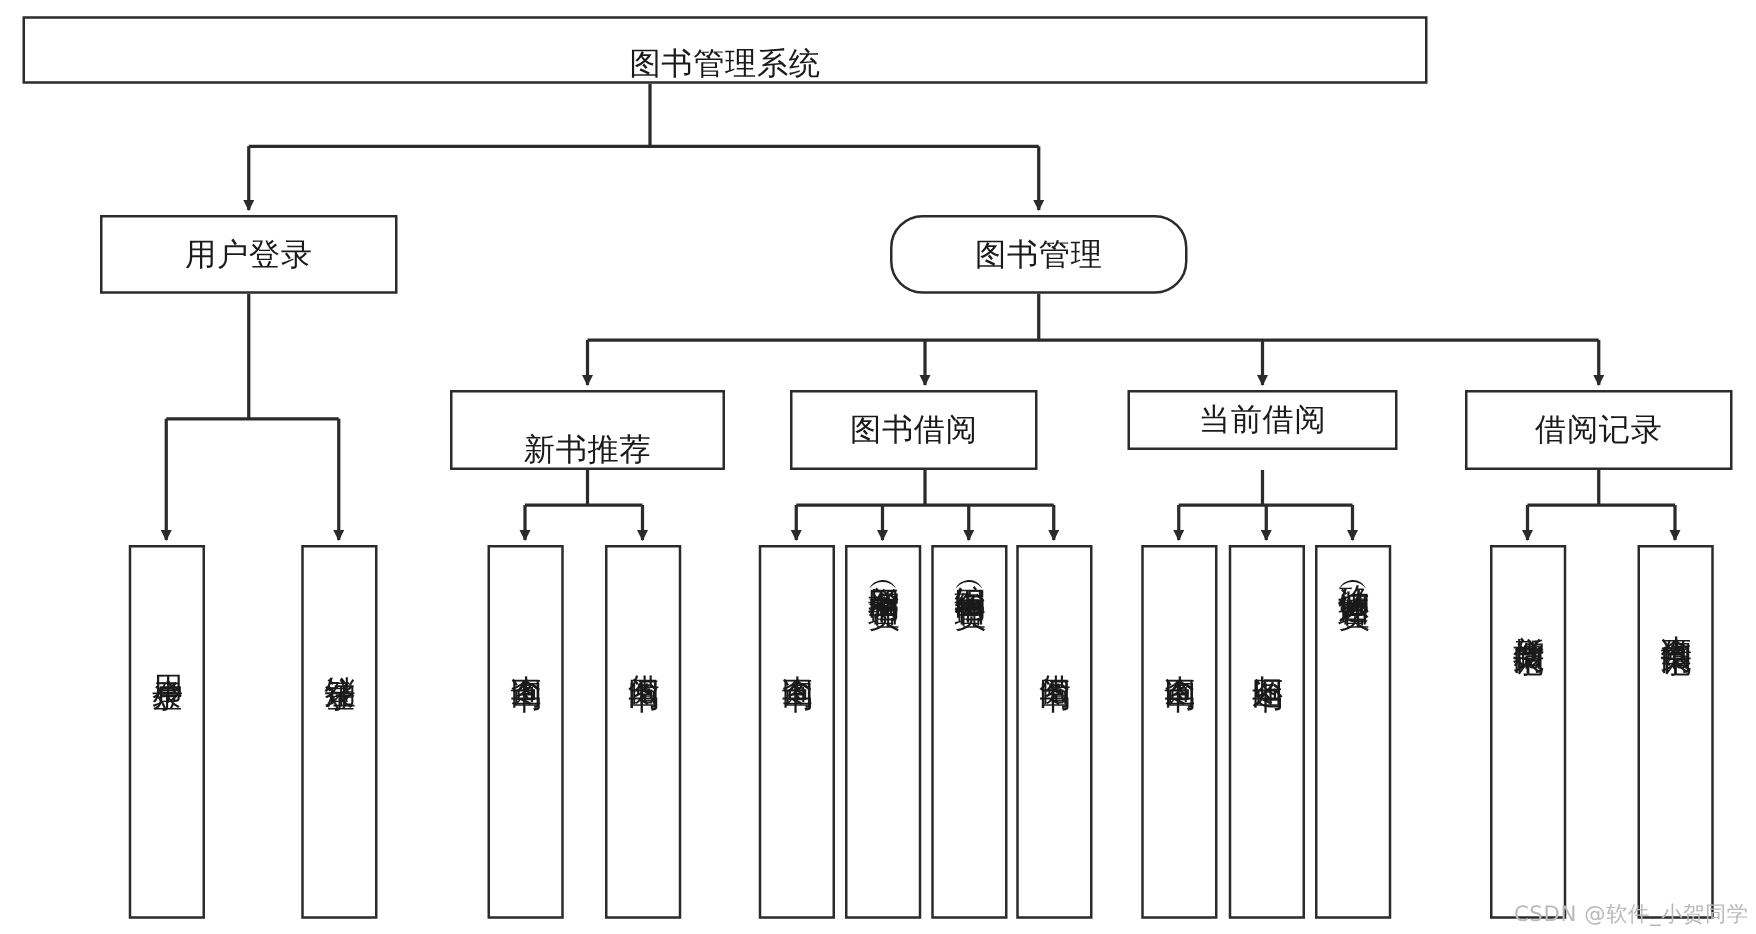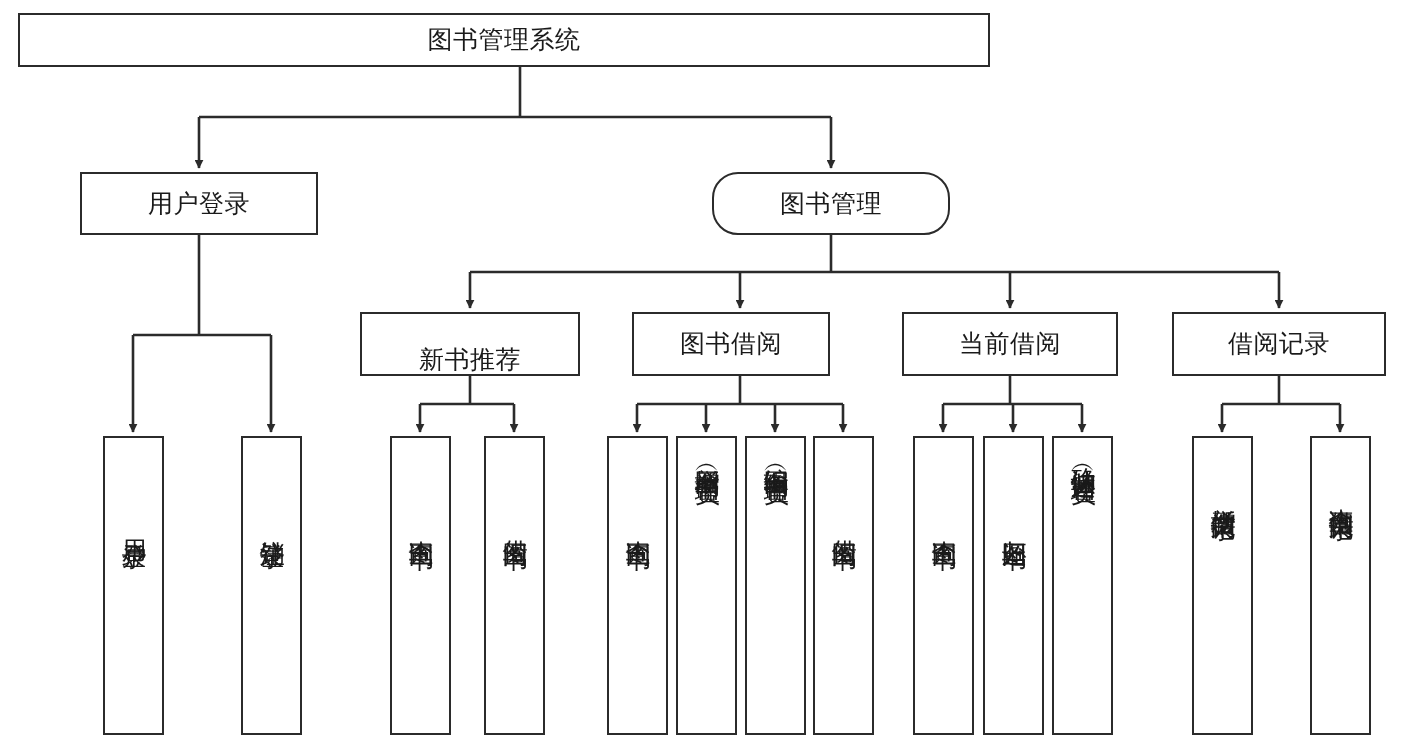--- a/index.html
+++ b/index.html
@@ -131,38 +131,38 @@
       <path d="M1013,404 L1013,432" marker-end="url(#arrowhead)"></path>
       <path d="M1082,404 L1082,432" marker-end="url(#arrowhead)"></path>
 
       <path d="M1279,376 L1279,404"></path>
       <path d="M1222,404 L1340,404"></path>
       <path d="M1222,404 L1222,432" marker-end="url(#arrowhead)"></path>
       <path d="M1340,404 L1340,432" marker-end="url(#arrowhead)"></path>
     </g>
   </svg>
 
-  <div class="node root horiz" style="left:18px; top:13px; width:972px; height:54px;">
+  <div class="node root horiz" style="left:18px; top:13px; width:1124px; height:54px;align-items:flex-end;">
     <span class="node-label">图书管理系统</span>
   </div>
 
   <div class="node horiz" style="left:80px; top:172px; width:238px; height:63px;">
     <span class="node-label">用户登录</span>
   </div>
   <div class="node horiz" style="left:712px; top:172px; width:238px; height:63px;border-radius:26px;">
     <span class="node-label">图书管理</span>
   </div>
 
   <div class="node horiz" style="left:360px; top:312px; width:220px; height:64px;align-items:flex-end;">
     <span class="node-label">新书推荐</span>
   </div>
   <div class="node horiz" style="left:632px; top:312px; width:198px; height:64px;">
     <span class="node-label">图书借阅</span>
   </div>
-  <div class="node horiz" style="left:902px; top:312px; width:216px; height:64px;">
+  <div class="node horiz" style="left:902px; top:312px; width:216px; height:48px;">
     <span class="node-label">当前借阅</span>
   </div>
   <div class="node horiz" style="left:1172px; top:312px; width:214px; height:64px;">
     <span class="node-label">借阅记录</span>
   </div>
 
   <div class="node vert mid" style="left:103px; top:436px; width:61px; height:299px;">
     <span class="node-label">用户登录</span>
   </div>
   <div class="node vert mid" style="left:241px; top:436px; width:61px; height:299px;">
@@ -199,14 +199,15 @@
     <span class="node-label">确认归还（管理员）</span>
   </div>
 
   <div class="node vert semitall" style="left:1192px; top:436px; width:61px; height:299px;">
     <span class="node-label">新增借阅记录</span>
   </div>
   <div class="node vert semitall" style="left:1310px; top:436px; width:61px; height:299px;">
     <span class="node-label">查询借阅记录</span>
   </div>
 
+  <div id="watermark">CSDN @软件_小贺同学</div>
 
 </div>
 
 </body></html>

